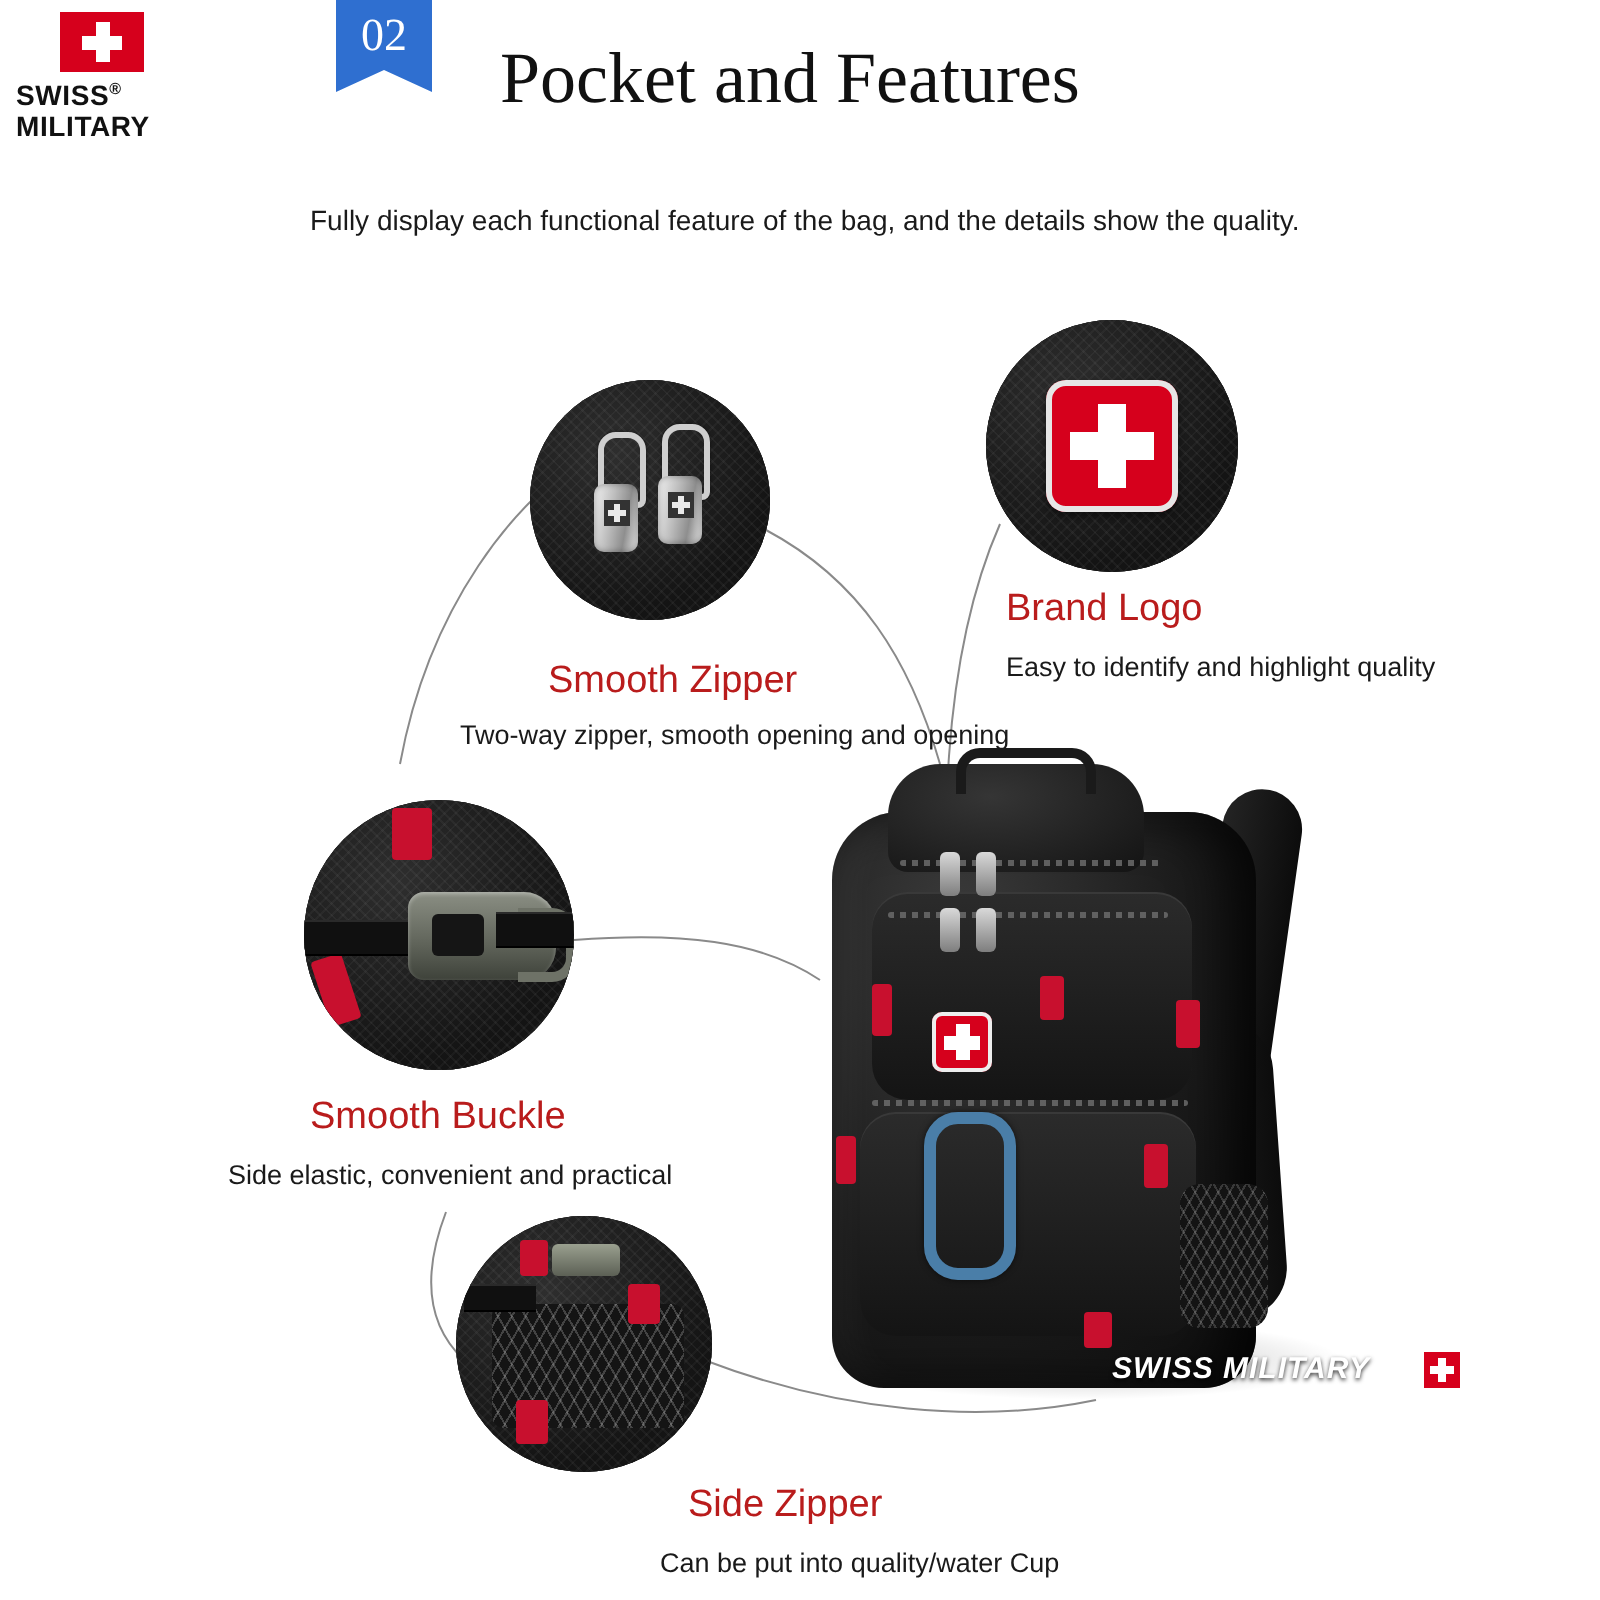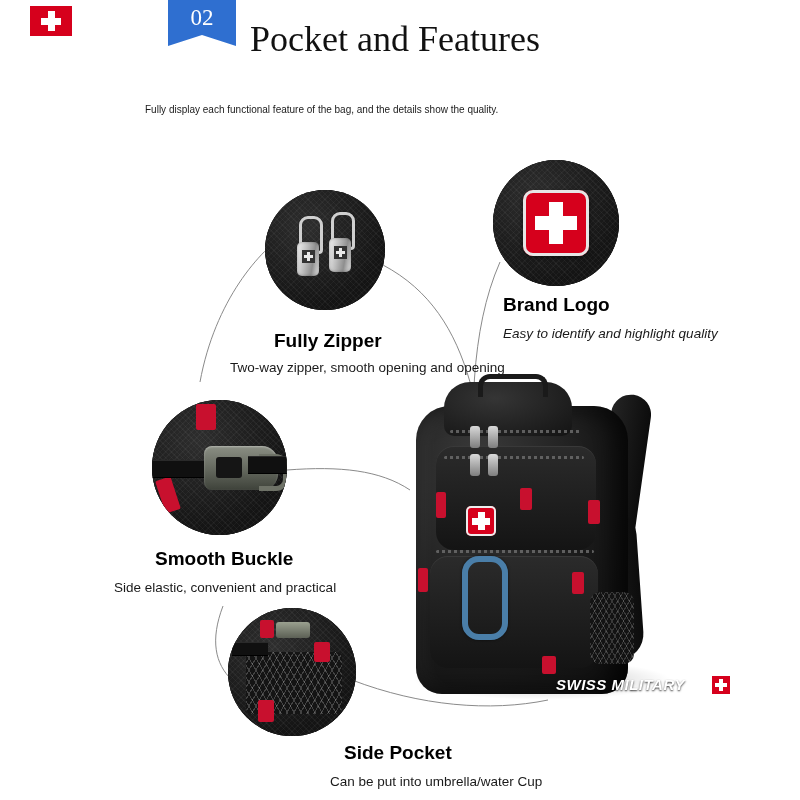--- a/index.html
+++ b/index.html
@@ -64,21 +64,21 @@
   .brand-text sup {
     font-size: 8px;
     vertical-align: super;
   }
 
   
   .step-badge {
     position: absolute;
     left: 168px;
     top: 0px;
-    width: 68px;
+    width: 48px;
     height: 46px;
   }
   .step-badge .ribbon {
     position: absolute;
     inset: 0;
     background: #2f6fd0;
     clip-path: polygon(0 0, 100% 0, 100% 100%, 50% 76%, 0 100%);
   }
   .step-badge .num {
     position: absolute;
@@ -97,24 +97,24 @@
     position: absolute;
     left: 250px;
     top: 18px;
     font-family: "Liberation Serif", serif;
     font-size: 36px;
     line-height: 42px;
     color: #111;
   }
   .subtitle {
     position: absolute;
-    left: 145px;
+    left: 155px;
     top: 94px;
     width: 520px;
-    font-size: 10px;
+    font-size: 14px;
     line-height: 32px;
     color: #1a1a1a;
   }
 
   
   .connectors {
     position: absolute;
     left: 0;
     top: 0;
     width: 800px;
@@ -141,22 +141,22 @@
     background-image:
       repeating-linear-gradient(45deg, rgba(255,255,255,0.045) 0 1px, rgba(0,0,0,0) 1px 4px),
       repeating-linear-gradient(-45deg, rgba(255,255,255,0.035) 0 1px, rgba(0,0,0,0) 1px 4px),
       radial-gradient(circle at 35% 30%, #2e2e2e 0%, #141414 70%);
   }
 
   
   .callout-title {
     position: absolute;
     font-size: 19px;
-    font-weight: bold;
-    color: #000000;
+    font-weight: normal;
+    color: #b91c1c;
     white-space: nowrap;
   }
   .callout-desc {
     position: absolute;
     font-size: 13.5px;
     color: #1a1a1a;
     white-space: nowrap;
   }
 
   
@@ -447,20 +447,24 @@
     background: #fff;
   }
 </style>
 </head>
 <body>
 
 <div class="brand">
   <div class="brand-cross-box">
     <div class="brand-cross-v"></div>
     <div class="brand-cross-h"></div>
+  </div>
+  <div class="brand-text">
+    <span>SWISS</span><sup>®</sup><br>
+    <span>MILITARY</span>
   </div>
 </div>
 
 <div class="step-badge">
   <div class="ribbon"></div>
   <div class="num">02</div>
 </div>
 
 <div class="page-title">Pocket and Features</div>
 <div class="subtitle">Fully display each functional feature of the bag, and the details show the quality.</div>
@@ -492,32 +496,32 @@
   <div class="zip-pull" style="left:62px; top:22px;">
     <div class="zip-loop"></div>
     <div class="zip-head">
       <div class="zip-cross-box">
         <div class="zip-cross-v"></div>
         <div class="zip-cross-h"></div>
       </div>
     </div>
   </div>
 </div>
-<div class="callout-title" style="left:274px; top:330px;">Fully Zipper</div>
+<div class="callout-title" style="left:274px; top:330px;">Smooth Zipper</div>
 <div class="callout-desc" style="left:230px; top:360px;">Two-way zipper, smooth opening and opening</div>
 
 <div class="bubble bubble-round" style="left:493px; top:160px; width:126px; height:126px;">
   <div class="fabric"></div>
   <div class="logo-patch" style="left:30px; top:30px;">
     <div class="v"></div>
     <div class="h"></div>
   </div>
 </div>
 <div class="callout-title" style="left:503px; top:294px;">Brand Logo</div>
-<div class="callout-desc" style="left:503px; top:326px;font-style:italic;">Easy to identify and highlight quality</div>
+<div class="callout-desc" style="left:503px; top:326px;">Easy to identify and highlight quality</div>
 
 <div class="bubble bubble-round" style="left:152px; top:400px; width:135px; height:135px;">
   <div class="fabric"></div>
   <div class="red-tab" style="left:44px; top:4px; width:20px; height:26px;"></div>
   <div class="red-tab" style="left:8px; top:78px; width:16px; height:34px; transform:rotate(-18deg);"></div>
   <div class="strap" style="left:0px; top:60px; width:60px;"></div>
   <div class="buckle" style="left:52px; top:46px;">
     <div class="buckle-body"></div>
     <div class="buckle-slot"></div>
     <div class="buckle-prong"></div>
@@ -529,22 +533,22 @@
 
 <div class="bubble bubble-round" style="left:228px; top:608px; width:128px; height:128px;">
   <div class="fabric"></div>
   <div class="mesh" style="left:18px; top:44px; width:96px; height:62px;"></div>
   <div class="grey-clip" style="left:48px; top:14px; width:34px; height:16px;"></div>
   <div class="red-tab" style="left:32px; top:12px; width:14px; height:18px;"></div>
   <div class="red-tab" style="left:86px; top:34px; width:16px; height:20px;"></div>
   <div class="red-tab" style="left:30px; top:92px; width:16px; height:22px;"></div>
   <div class="strap" style="left:4px; top:34px; width:36px; height:12px;"></div>
 </div>
-<div class="callout-title" style="left:344px; top:742px;">Side Pocket</div>
-<div class="callout-desc" style="left:330px; top:774px;">Can be put into umbrella/water Cup</div>
+<div class="callout-title" style="left:344px; top:742px;">Side Zipper</div>
+<div class="callout-desc" style="left:330px; top:774px;">Can be put into quality/water Cup</div>
 
 <div class="bp">
   <div class="bp-shadow"></div>
 
   <div class="bp-strap" style="left:210px; top:34px; width:40px; height:170px; transform:rotate(8deg);"></div>
   <div class="bp-strap" style="left:196px; top:150px; width:52px; height:150px; transform:rotate(-4deg);"></div>
 
   <div class="bp-body"></div>
   <div class="bp-top"></div>
 

